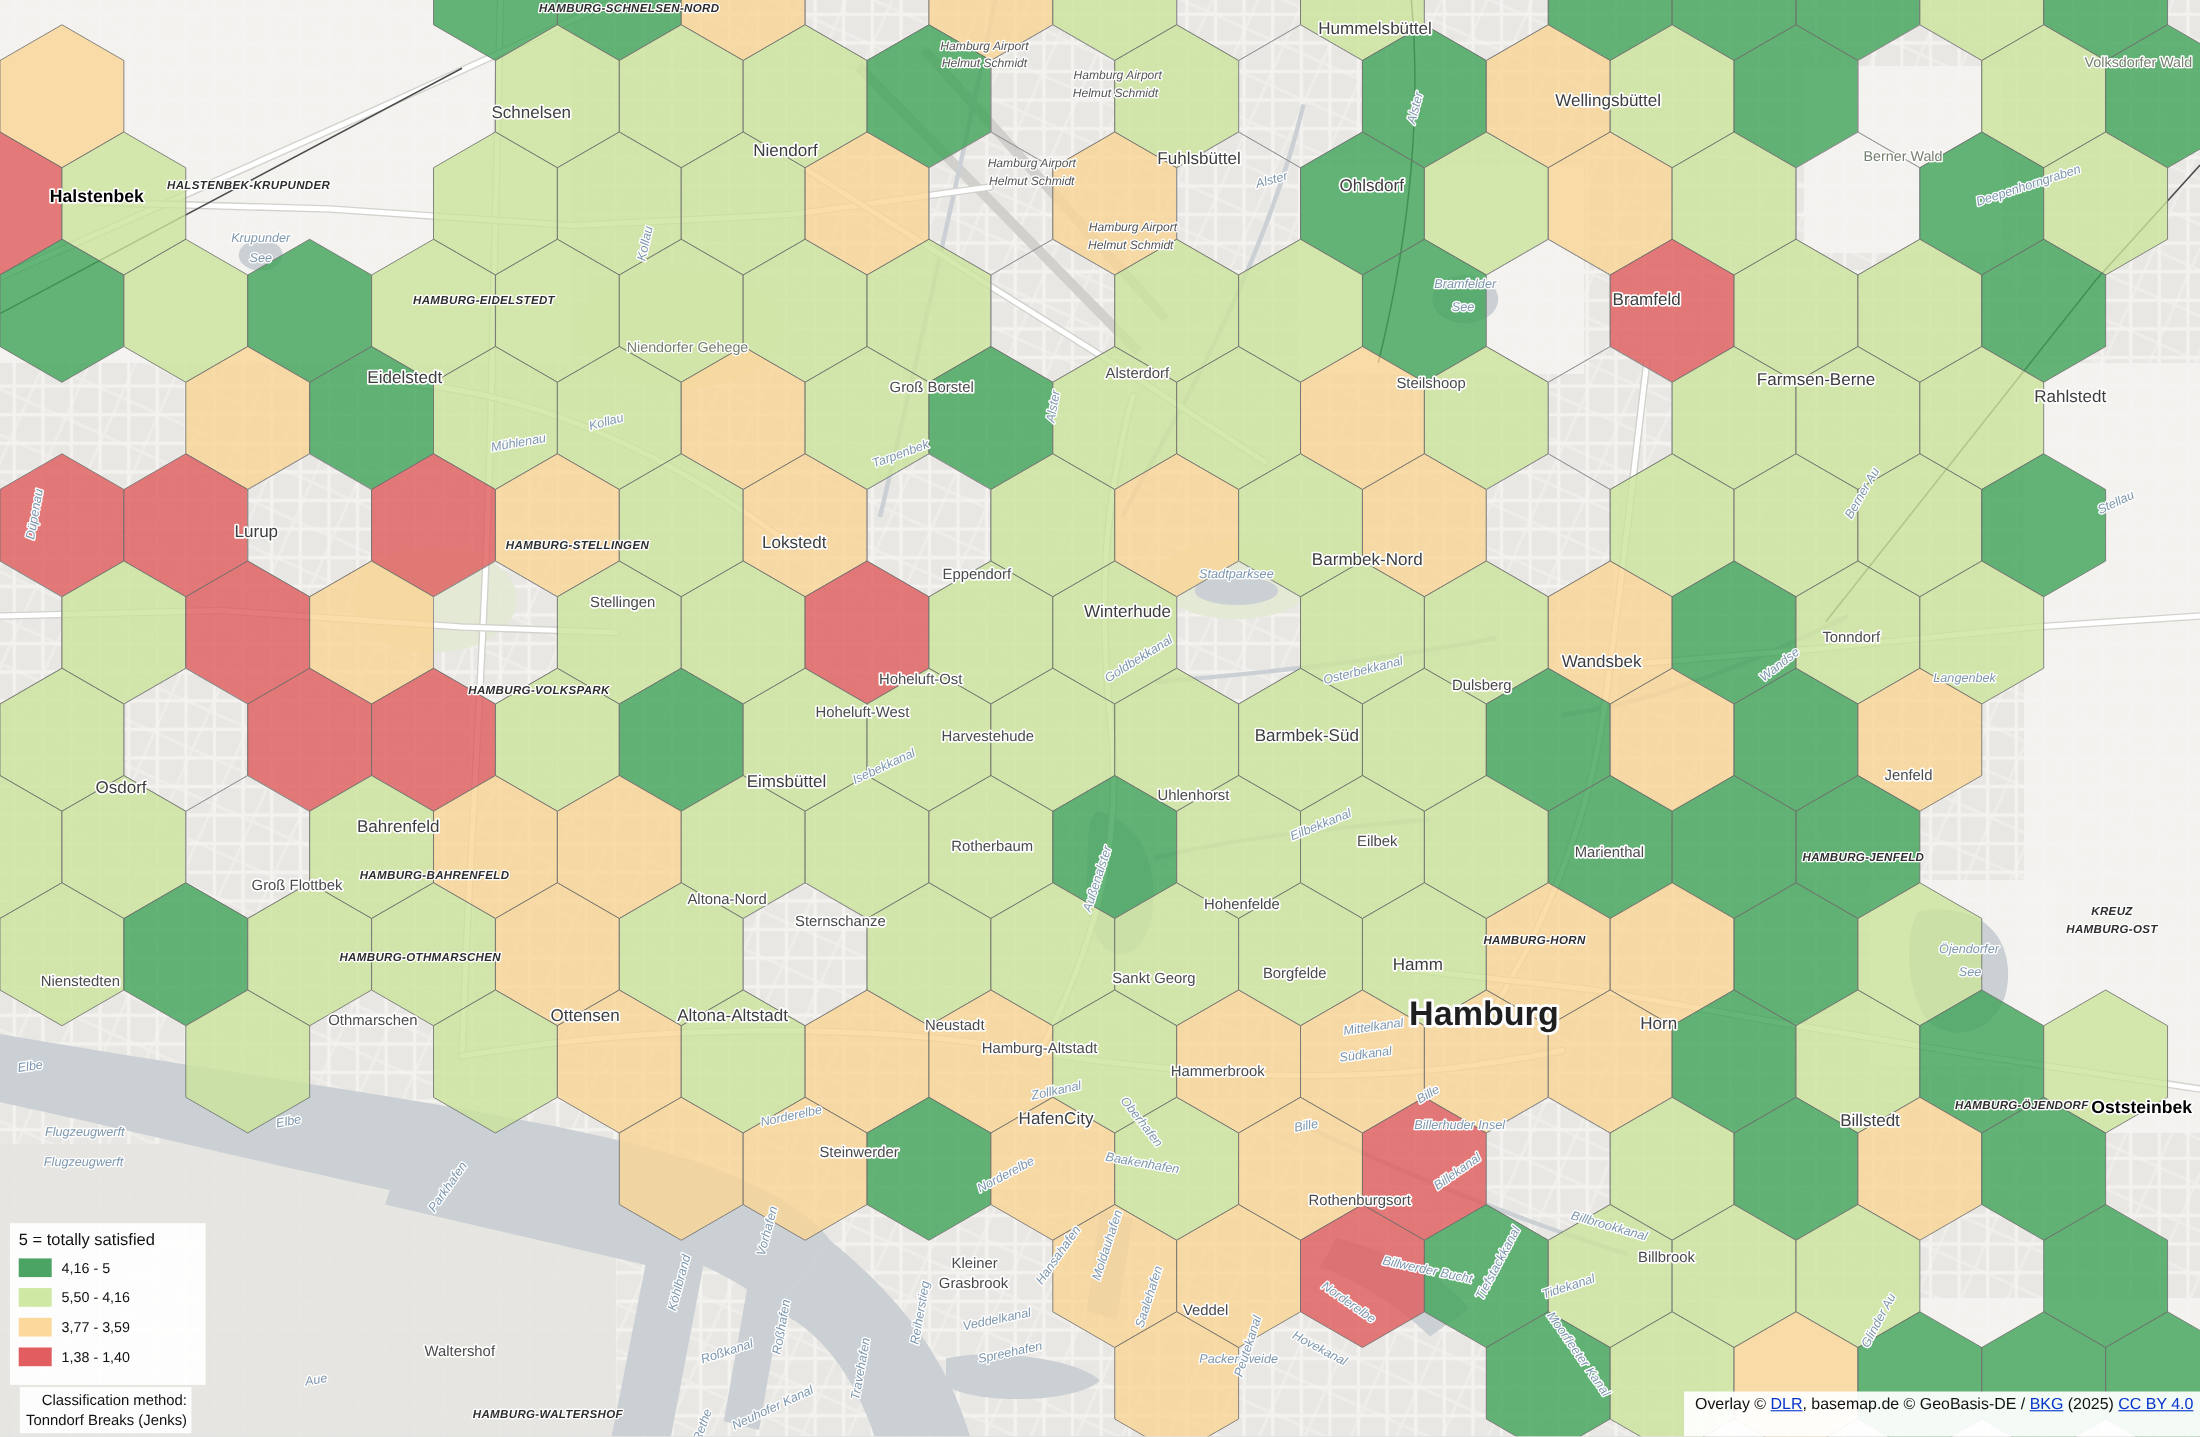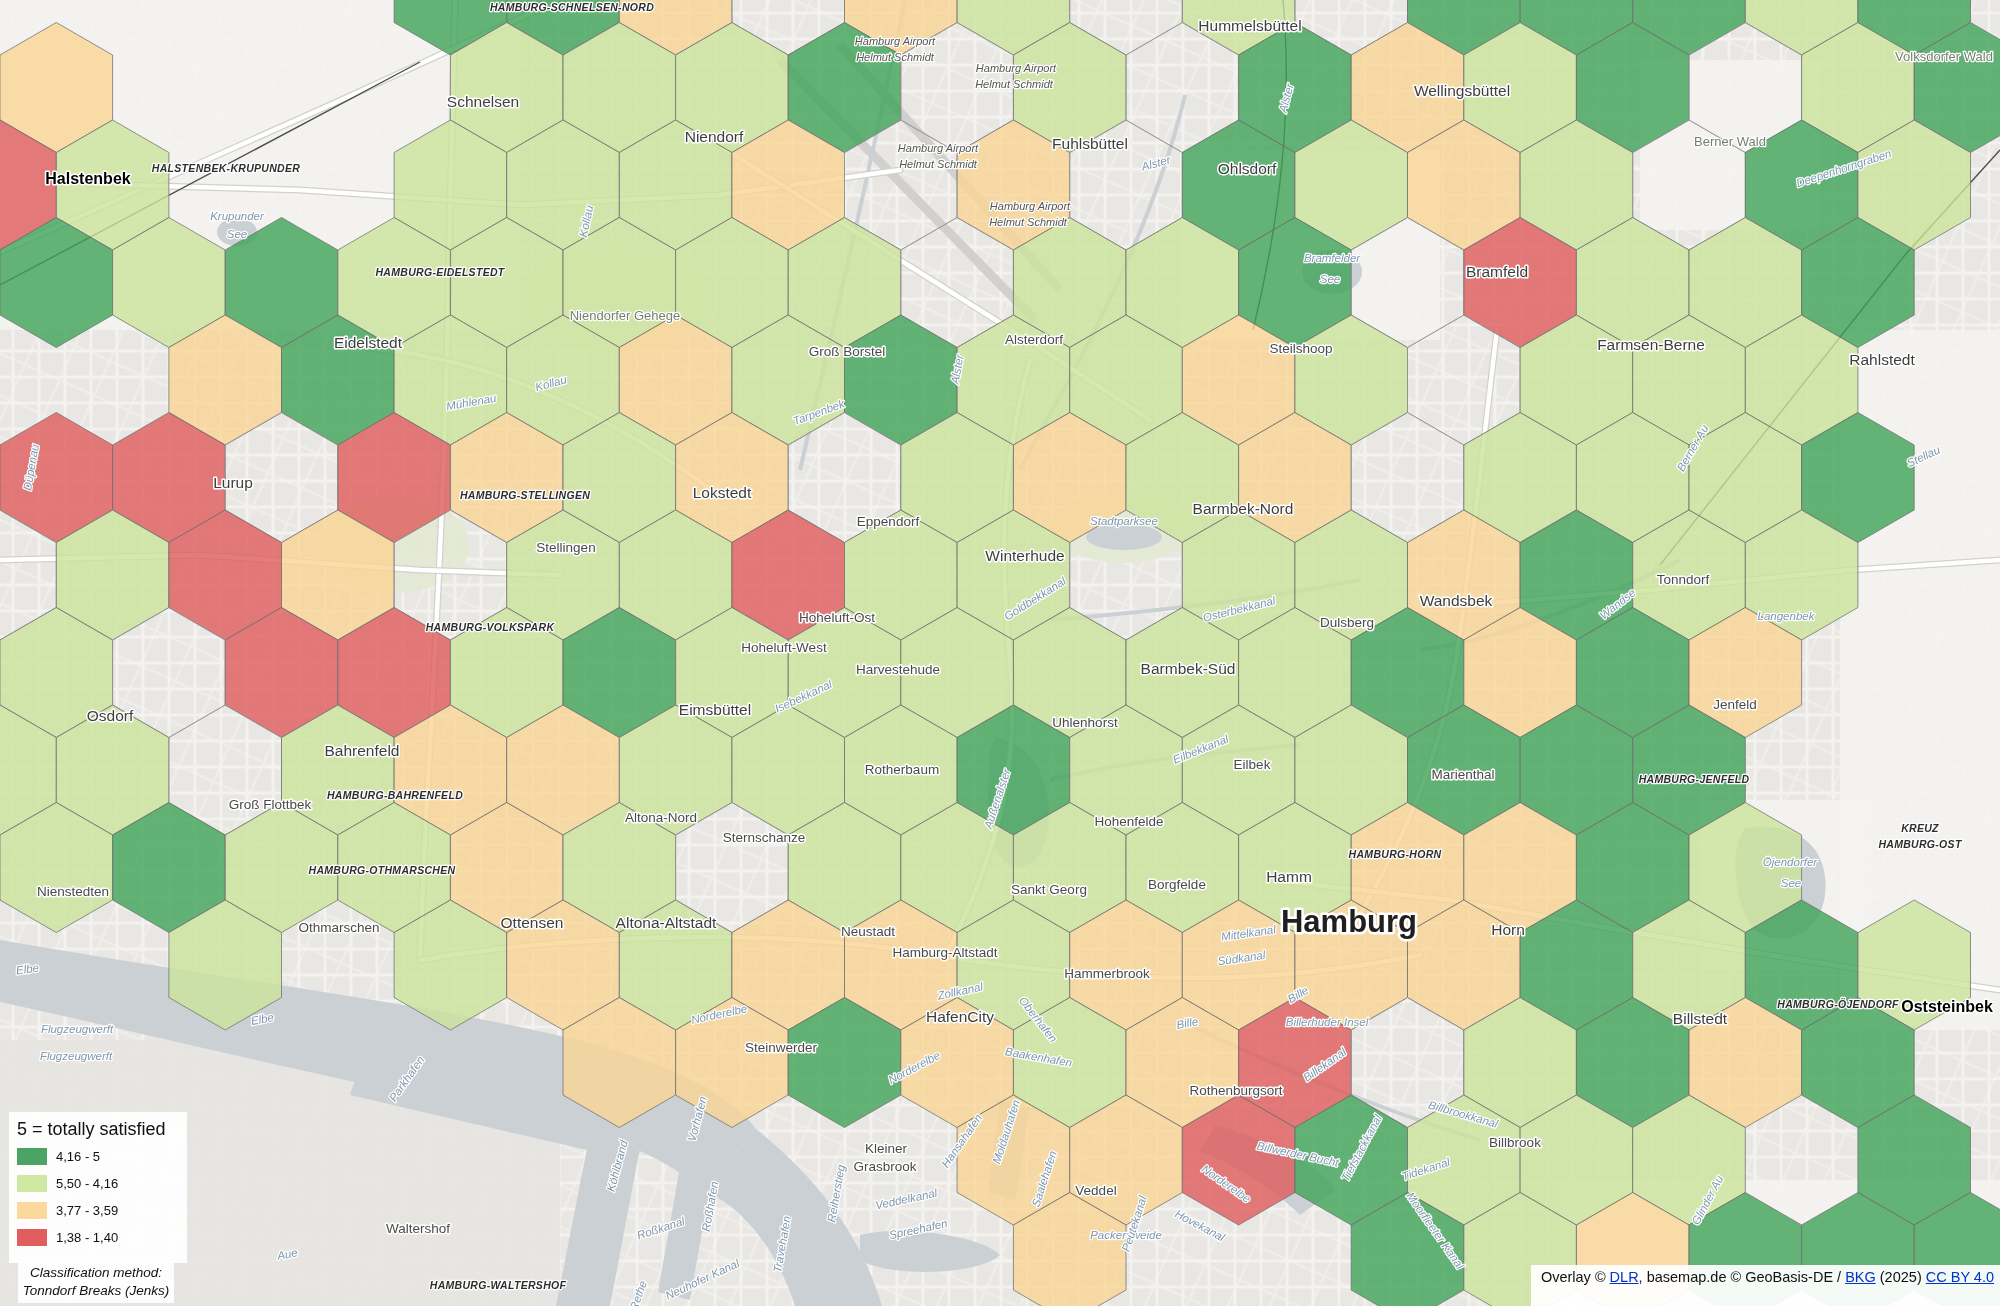--- a/index.html
+++ b/index.html
@@ -11,26 +11,26 @@
   text.k-big{font-size:31px;font-weight:bold;fill:#1f1f1f;stroke-width:5px;}
   text.k-city{font-size:15.5px;fill:#3e3e3e;}
   text.k-district{font-size:13.5px;fill:#4a4a4a;}
   text.k-town{font-size:16px;font-weight:bold;fill:#000;}
   text.k-hwy{font-size:10.5px;font-weight:bold;font-style:italic;fill:#2e2e2e;letter-spacing:.3px;stroke-width:2.5px;}
   text.k-water{font-size:11.5px;font-style:italic;fill:#7e97ad;stroke-width:2.5px;}
   text.k-area{font-size:13px;fill:#75806e;stroke-width:2.5px;}
   text.k-poi{font-size:11px;font-style:italic;fill:#555;stroke-width:2.5px;}
   .panel{position:absolute;background:rgba(255,255,255,.93);color:#111;}
   #legend{left:9px;top:1112px;width:178px;padding:7px 8px 8px 8px;box-sizing:border-box;}
-  #legend .ttl{font-size:18px;margin:0 0 7px 0;white-space:nowrap;}
+  #legend .ttl{font-size:15px;margin:0 0 7px 0;white-space:nowrap;}
   .lrow{display:flex;align-items:center;margin:0 0 9px 0;height:18px;}
   .sw{width:30px;height:17px;margin-right:9px;flex:0 0 auto;}
   .lrow .cl{font-size:13px;white-space:nowrap;}
   #legend2{left:18px;top:1261px;width:156px;padding:3px 4px;box-sizing:border-box;
-           font-size:13.5px;line-height:1.35;text-align:center;font-style:italic;}
+           font-size:13.5px;line-height:1.35;text-align:right;}
   #attribution{right:0;bottom:0;height:24px;line-height:24px;padding:0 6px 17px 10px;
                font-size:14.5px;white-space:nowrap;}
   #attribution a{color:#0433cc;text-decoration:underline;cursor:pointer;}
 </style>
 </head>
 <body>
 
 <div id="stage">
 
   <svg id="map-svg" width="2000" height="1306" viewBox="0 0 2000 1306">

